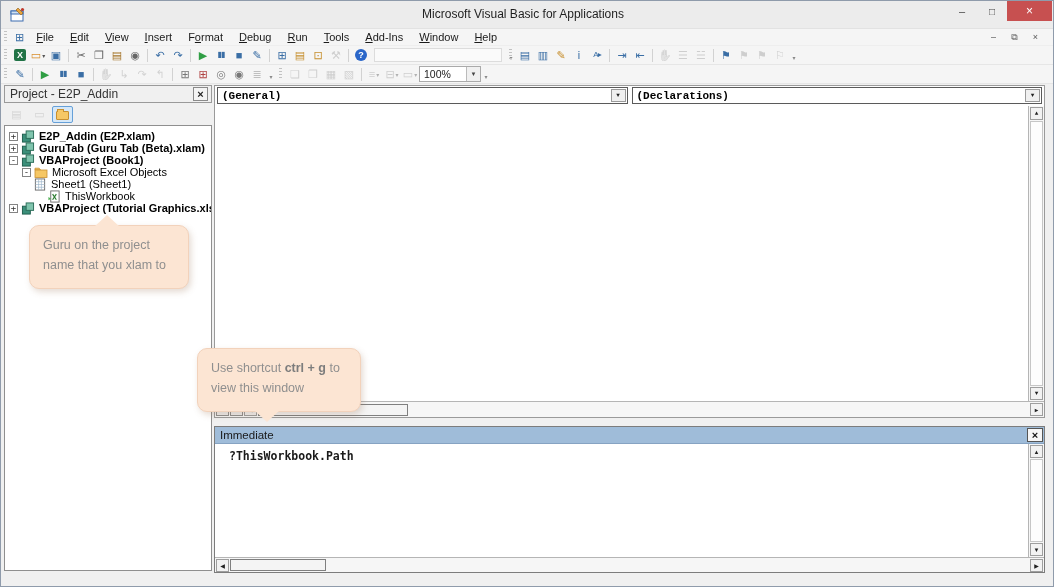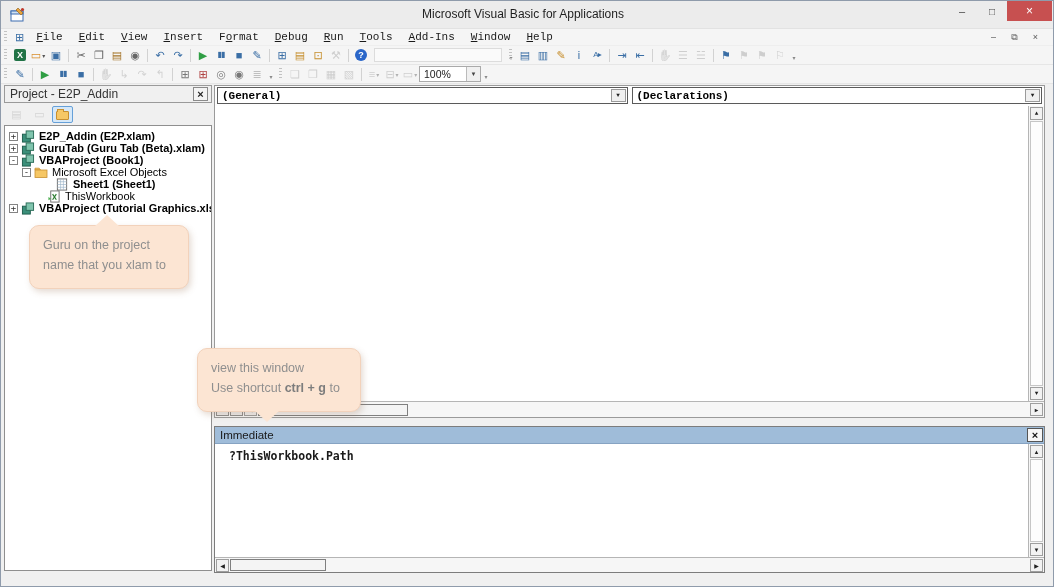--- a/index.html
+++ b/index.html
@@ -12,21 +12,21 @@
   .win-title{position:absolute;left:0;right:8px;top:6px;text-align:center;font-size:12px;color:#1f1f1f;}
   .win-btns{position:absolute;top:0;right:1px;display:flex;}
   .wbtn{width:30px;height:20px;display:flex;align-items:center;justify-content:center;font-size:11px;color:#444;}
   .wbtn.max{font-size:10px;}
   .wbtn.close{width:45px;background:#c75050;color:#fff;font-size:12px;}
 
   
   .menubar{position:absolute;left:0;top:28px;right:0;height:17px;background:#f5f5f5;display:flex;align-items:center;border-bottom:1px solid #eeeeee;}
   .grip{width:3px;height:12px;margin:0 4px 0 3px;background-image:repeating-linear-gradient(#c2c2c2 0 1px,transparent 1px 3px);flex:none;}
   .child-icon{font-size:11px;color:#3a6ea5;margin:0 4px;flex:none;}
-  .menuitems{display:flex;height:100%;align-items:center;font-family:Liberation Mono, monospace;}
+  .menuitems{display:flex;height:100%;align-items:center;}
   .mitem{padding:0 8px;font-size:11px;color:#1a1a1a;height:100%;display:flex;align-items:center;}
   .mdi-btns{margin-left:auto;display:flex;align-items:center;padding-right:8px;gap:2px;}
   .mdibtn{width:19px;height:14px;display:flex;align-items:center;justify-content:center;font-size:9px;color:#555;}
 
   
   .tbrow{position:absolute;left:0;right:0;height:19px;background:#f5f5f5;display:flex;align-items:center;border-bottom:1px solid #e6e6e6;}
   .tb1{top:45px;} .tb2{top:64px;}
   .tbgroup{display:flex;align-items:center;height:100%;}
   .tbgroup.abs{position:absolute;left:505px;top:0;}
   .tbi{width:18px;height:16px;display:flex;align-items:center;justify-content:center;font-size:11px;flex:none;}
@@ -427,21 +427,21 @@
           <span class="ticon">
 
             <svg class="ic-folder" viewBox="0 0 14 13">
               <path d="M1 4 L1 2.2 L5.2 2.2 L6.5 4 Z" fill="#f6c765" stroke="#c89031" stroke-width="0.8"></path>
               <rect x="1" y="4" width="12" height="7.5" fill="#f6c765" stroke="#c89031" stroke-width="0.8"></rect>
             </svg>
 
           </span>
           <span class="tlabel">Microsoft Excel Objects</span>
         </div>
-        <div class="trow" data-icon="sheet" style="padding-left: 38px; font-weight: bold;">
+        <div class="trow" data-icon="sheet" style="padding-left: 16px;">
           <span class="expand noexpand"></span>
           <span class="ticon">
 
             <svg class="ic-sheet" viewBox="0 0 14 14">
               <rect x="2" y="1" width="10" height="12" fill="#fff" stroke="#6b6b6b"></rect>
               <path d="M2 4 H12 M2 7 H12 M2 10 H12 M5.5 1 V13 M8.5 1 V13" stroke="#9bb3c9" stroke-width="0.7" fill="none"></path>
             </svg>
 
           </span>
           <span class="tlabel">Sheet1 (Sheet1)</span>
@@ -524,17 +524,17 @@
     </div>
   </div>
 
   <div class="callout callout-1">
     <span class="tail"></span>
     <div>Guru on the project</div>
     <div>name that you xlam to</div>
   </div>
   <div class="callout callout-2">
     <span class="tail"></span>
+    <div><span>Use shortcut </span><b>ctrl + g</b><span> to</span></div>
     <div>view this window</div>
-    <div><span>Use shortcut </span><b>ctrl + g</b><span> to</span></div>
   </div>
 
 </div>
 
 </body></html>

